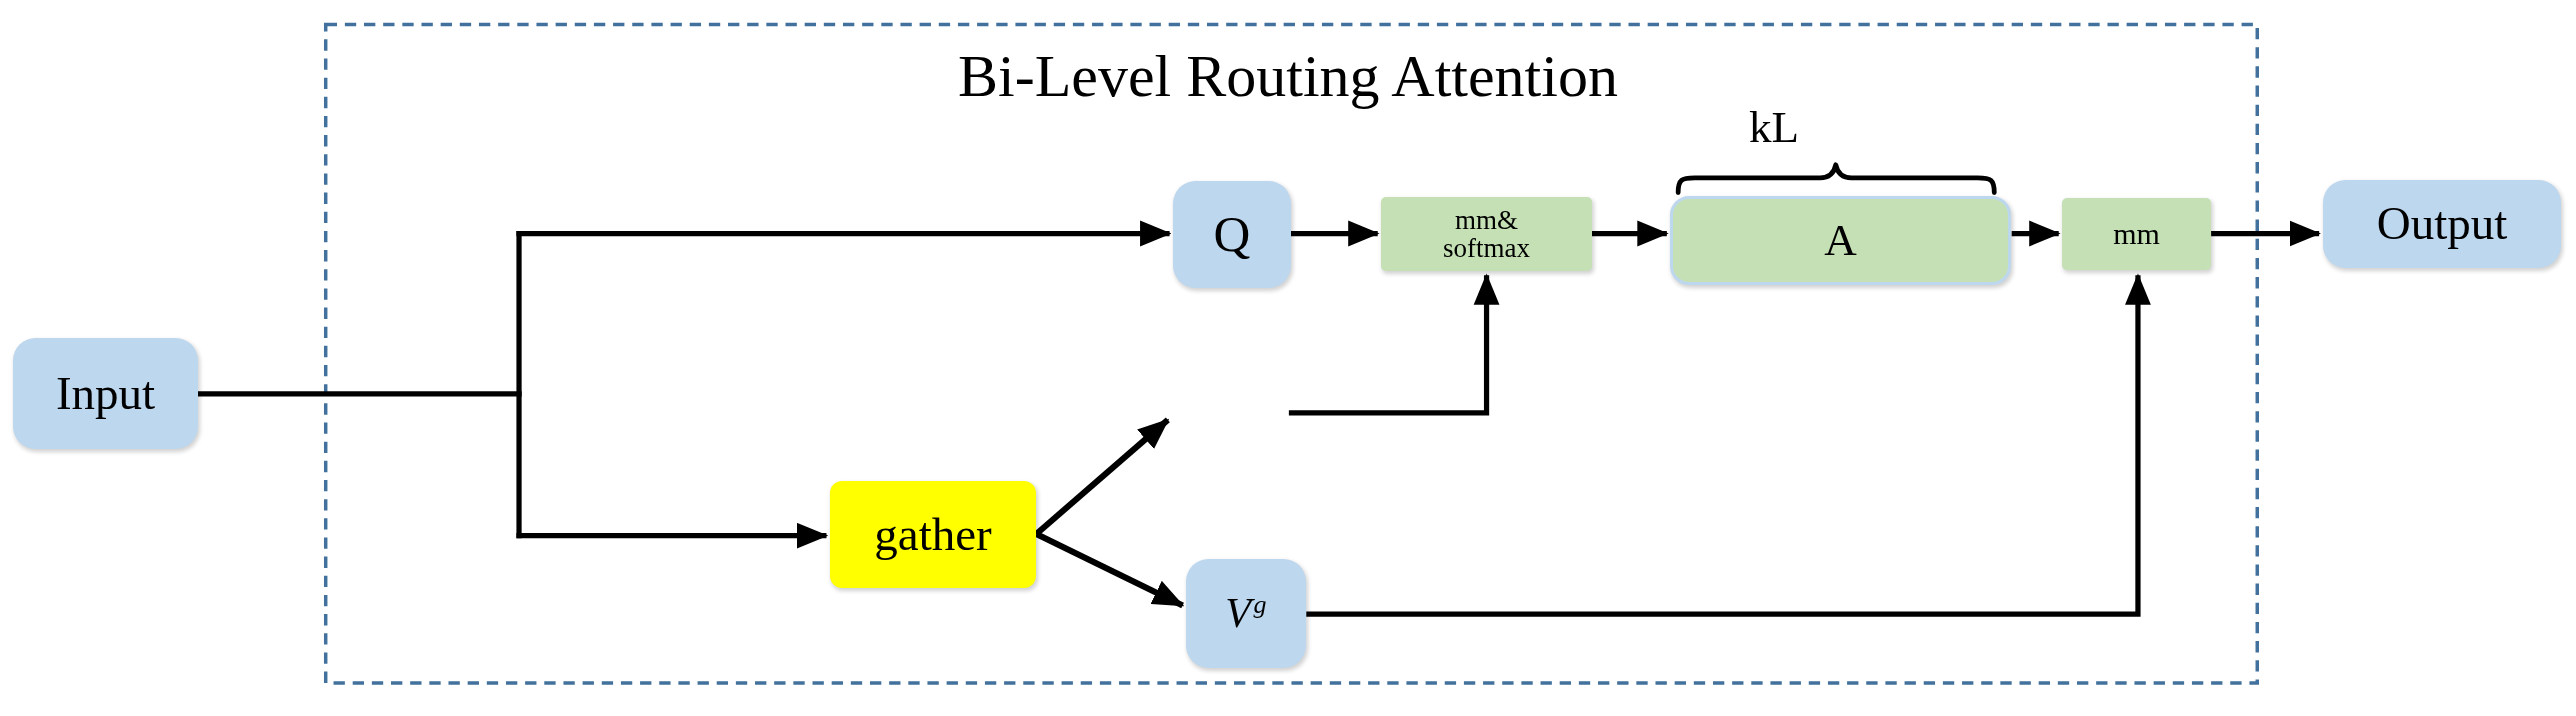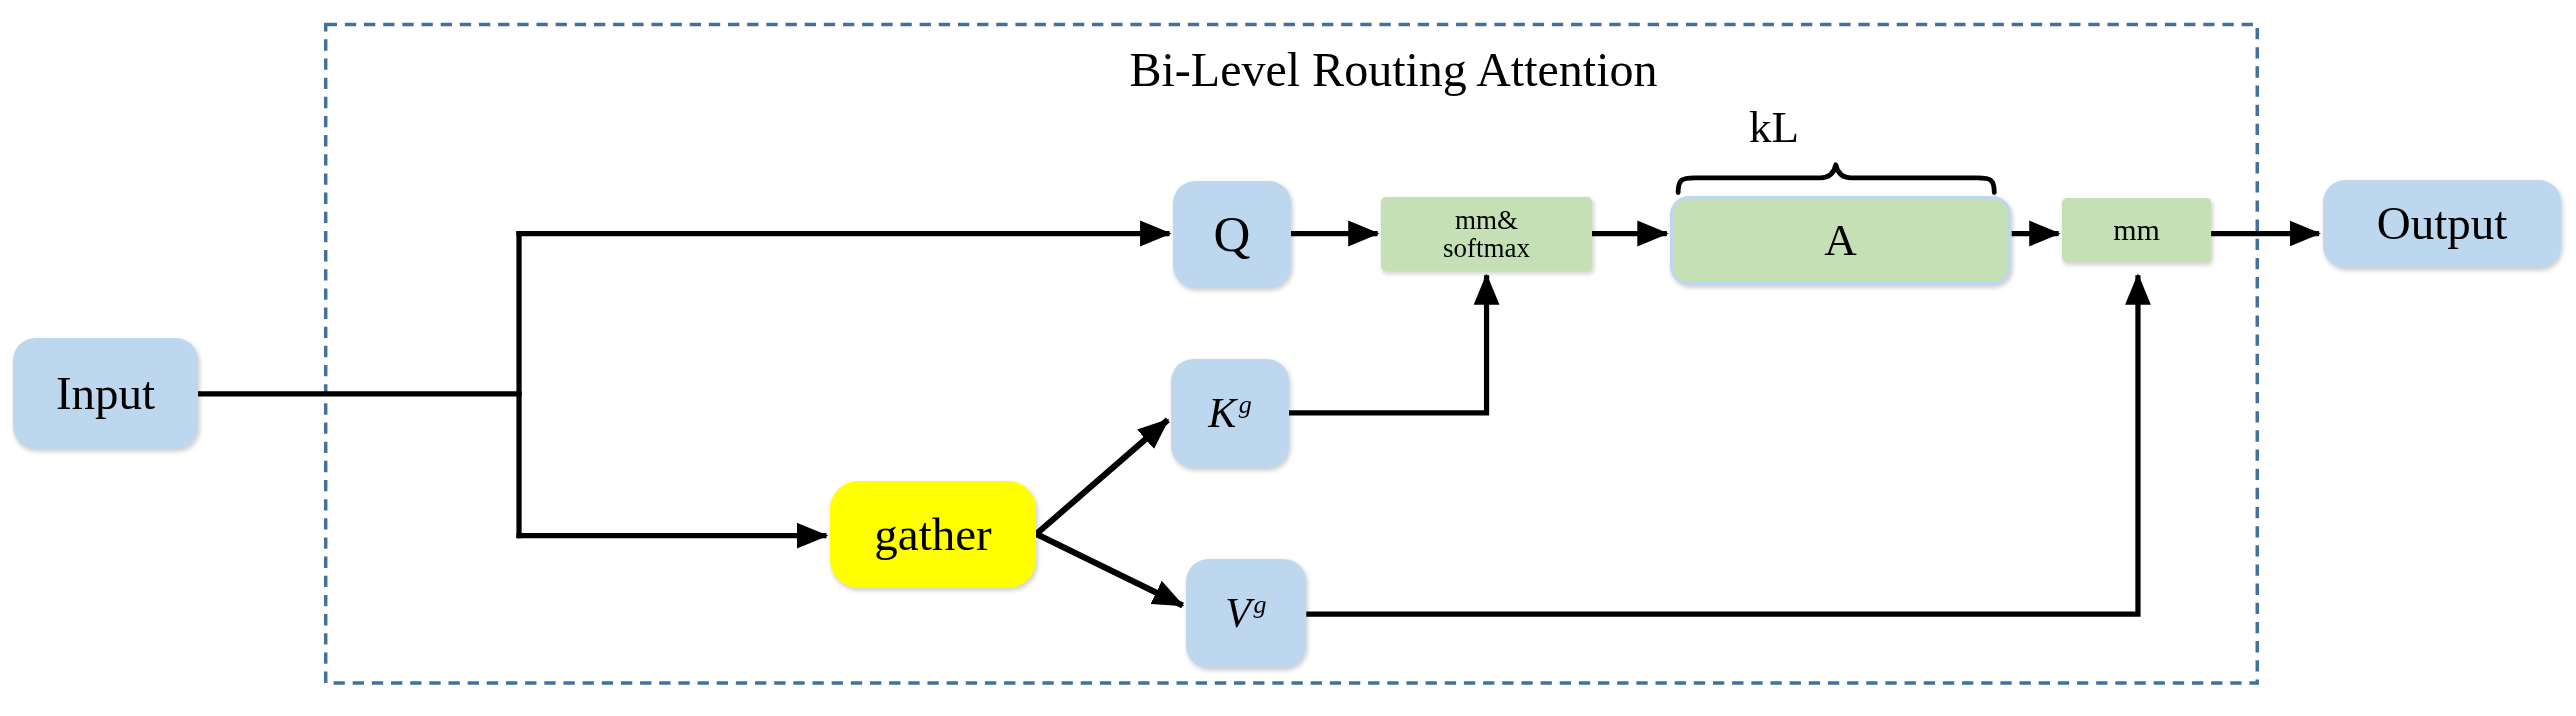--- a/index.html
+++ b/index.html
@@ -27,36 +27,35 @@
     display: flex;
     align-items: center;
     justify-content: center;
     box-sizing: border-box;
     text-align: center;
     line-height: 1.05;
     box-shadow: 1.7px 2.6px 4.4px rgba(0,0,0,0.18);
   }
   .blue   { background: #BDD7EE; border-radius: 22.6px; }
   .green  { background: #C5E0B4; border-radius: 5px; }
-  .yellow { background: #FFFF00; border-radius: 28px; }
+  .yellow { background: #FFFF00; border-radius: 12px; }
 
   .title {
     position: absolute;
     left: 958px; top: 42px; width: 871px;
-    text-align: center;
-    font-size: 48px;
+    font-size: 60px;
     letter-spacing: 0px;
   }
 
   #node-input  { left: 13px;   top: 338px; width: 185px; height: 111px; font-size: 47px; }
   #node-q      { left: 1173px; top: 181px; width: 118px; height: 107px; font-size: 51px; }
   #node-mmsoftmax { left: 1381px; top: 197px; width: 211px; height: 74px; font-size: 27px; flex-direction: column; }
   #node-a      { left: 1670px; top: 196px; width: 341px; height: 89px; font-size: 45px;
                  border: 3.5px solid #BDD7EE; border-radius: 19px; }
-  #node-mm     { left: 2062px; top: 198px; width: 149px; height: 64px; font-size: 30px; }
+  #node-mm     { left: 2062px; top: 198px; width: 149px; height: 72px; font-size: 30px; }
   #node-output { left: 2323px; top: 180px; width: 238px; height: 88px; font-size: 47px; }
   #node-gather { left: 830px;  top: 481px; width: 206px; height: 107px; font-size: 47px; }
   #node-kg     { left: 1171px; top: 359px; width: 118px; height: 109px; font-size: 42px; font-style: italic; }
   #node-vg     { left: 1186px; top: 559px; width: 120px; height: 109px; font-size: 42px; font-style: italic; }
 
   .sup-g {
     font-size: 0.62em;
     font-style: italic;
     vertical-align: 0.55em;
     margin-left: 2.6px;
@@ -136,25 +135,20 @@
   </div>
 
   <div id="node-output" class="node blue">
     <span>Output</span>
   </div>
 
   <div id="node-gather" class="node yellow">
     <span>gather</span>
   </div>
 
-  <div id="node-kg" class="node blue">
-    <span>
-      <span>K</span><span class="sup-g">g</span>
-    </span>
-  </div>
 
   <div id="node-vg" class="node blue">
     <span>
       <span>V</span><span class="sup-g">g</span>
     </span>
   </div>
 
 </div>
 
 

